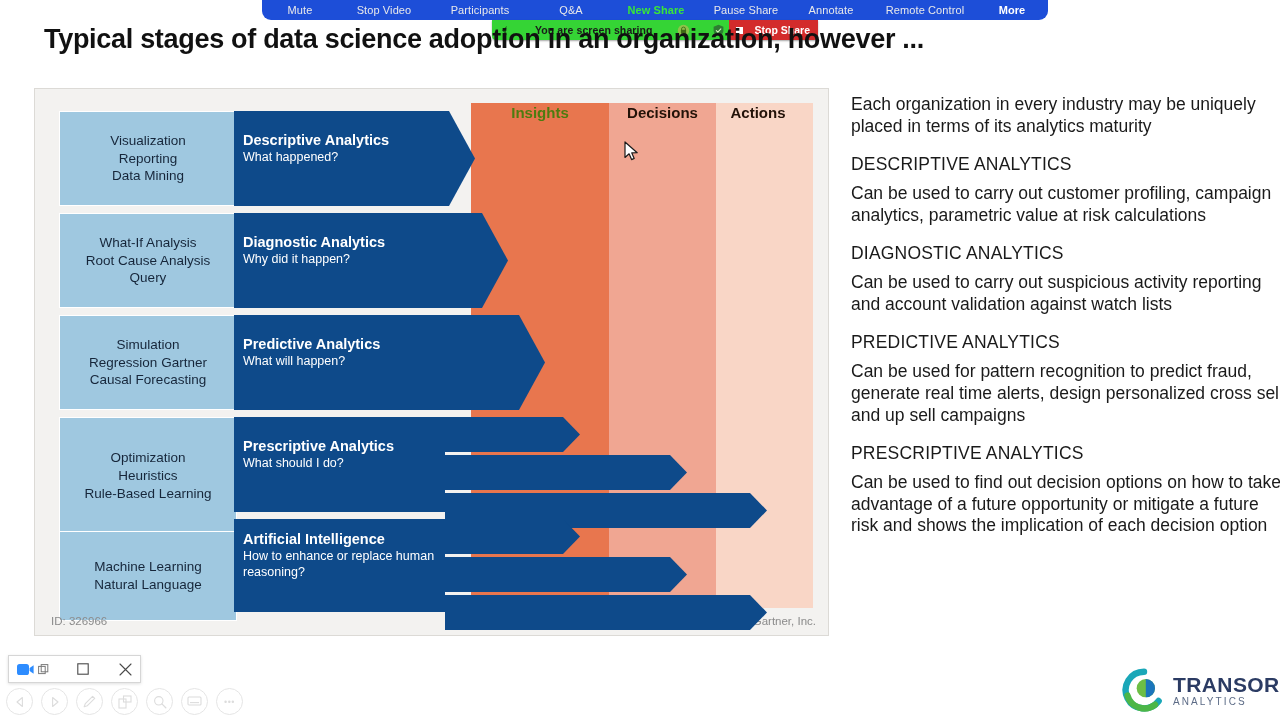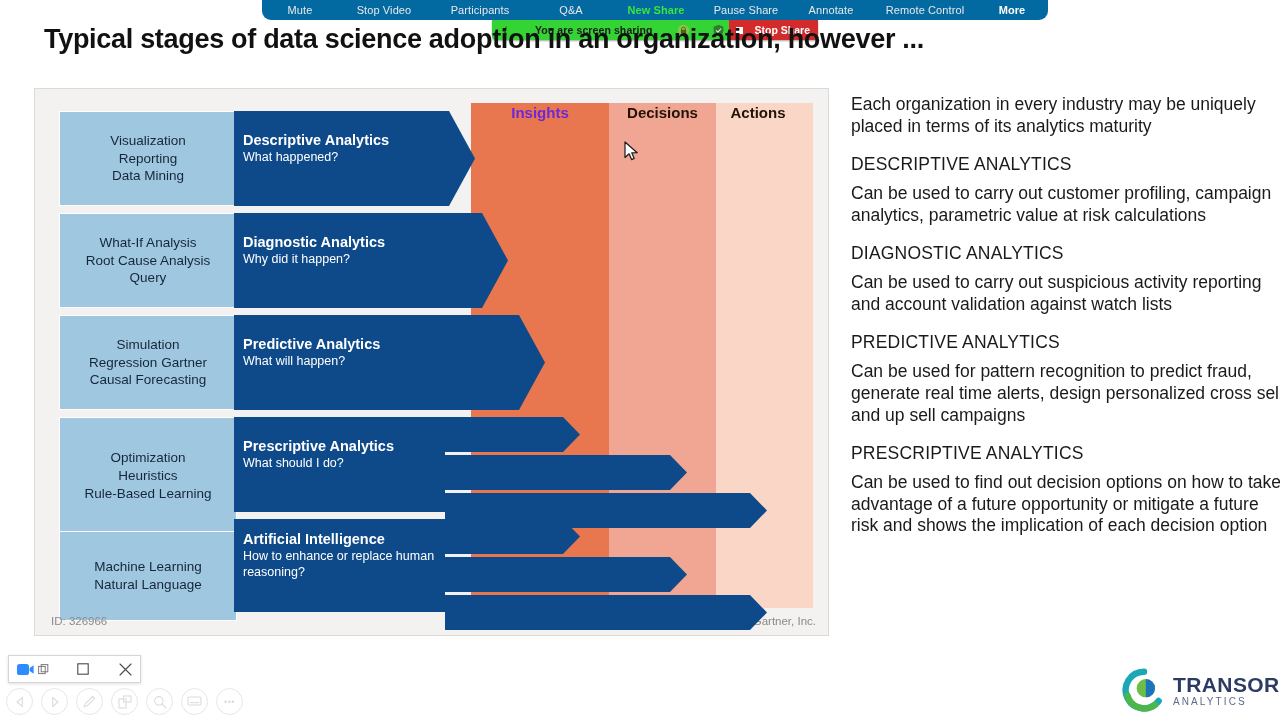--- a/index.html
+++ b/index.html
@@ -7,21 +7,21 @@
     width: 1280px; height: 720px;
     background: #ffffff;
     font-family: "Liberation Sans", sans-serif;
     overflow: hidden;
   }
   #root { position: relative; width: 1280px; height: 720px; background: #fff; }
 
   
   #zoom-toolbar {
     position: absolute; left: 262px; top: 0; width: 786px; height: 20px;
-    background: #0369a1;
+    background: #1d4ed8;
     border-bottom-left-radius: 9px; border-bottom-right-radius: 9px;
     display: flex; align-items: center;
     color: #e9e9ea;
     font-size: 11px;
   }
   .zt-item {
     flex: 0 0 auto;
     text-align: center;
     padding: 0 6px;
     white-space: nowrap;
@@ -79,21 +79,21 @@
   #band-insights  { left: 436px; width: 138px; background: #e8764e; }
   #band-decisions { left: 574px; width: 107px; background: #f0a692; }
   #band-actions   { left: 681px; width: 97px;  background: #f9d6c6; }
 
   .band-head {
     position: absolute; top: 0; height: 46px;
     display: flex; align-items: center; justify-content: center;
     font-size: 15px; font-weight: bold;
     z-index: 6;
   }
-  #head-insights  { left: 436px; width: 138px; color: #6d28d9; }
+  #head-insights  { left: 436px; width: 138px; color: #4d7c0f; }
   #head-decisions { left: 574px; width: 107px; color: #231208; }
   #head-actions   { left: 681px; width: 84px;  color: #231208; }
 
   
   .lbox {
     position: absolute; left: 24px; width: 178px;
     background: #9fc8e0;
     border: 1px solid #ffffff;
     display: flex; flex-direction: column;
     align-items: center; justify-content: center;

